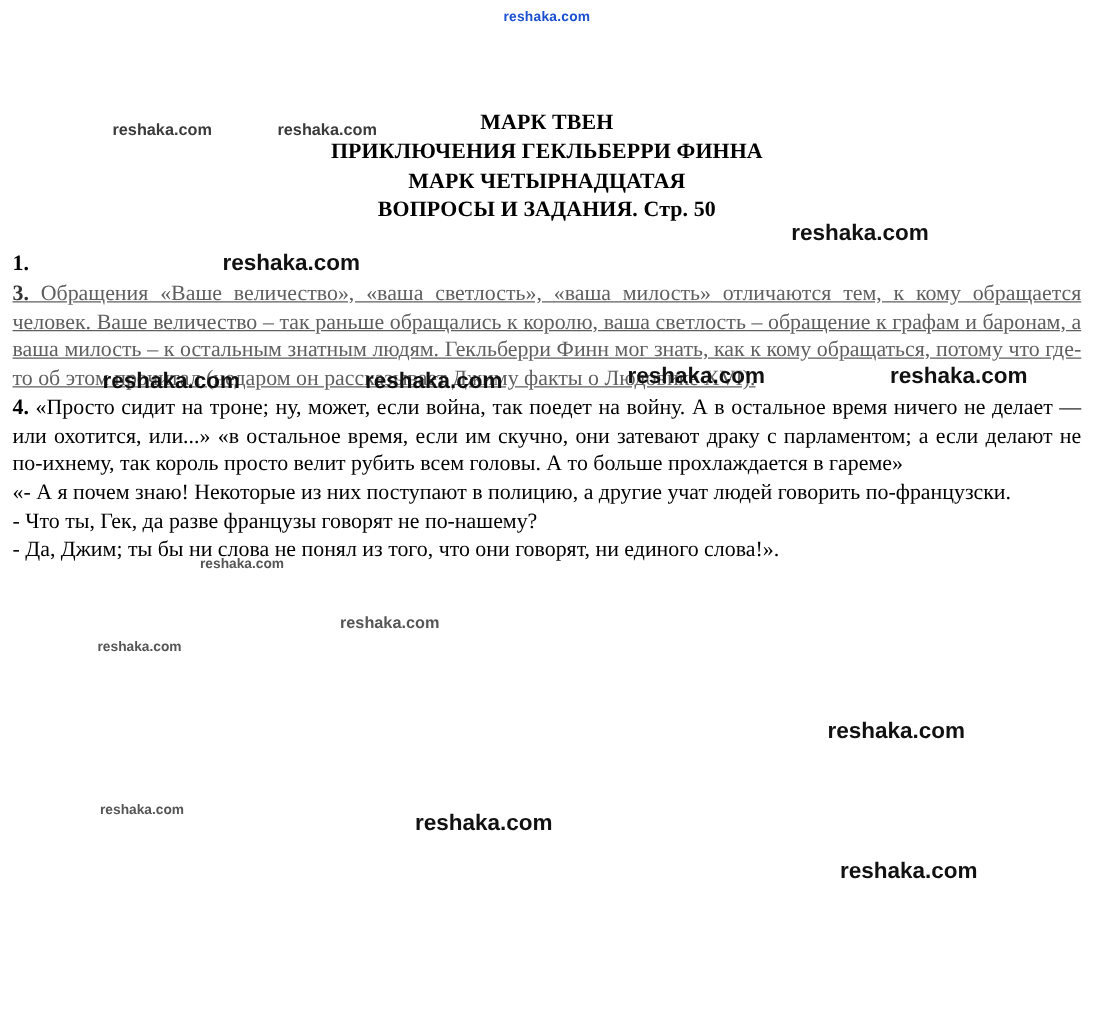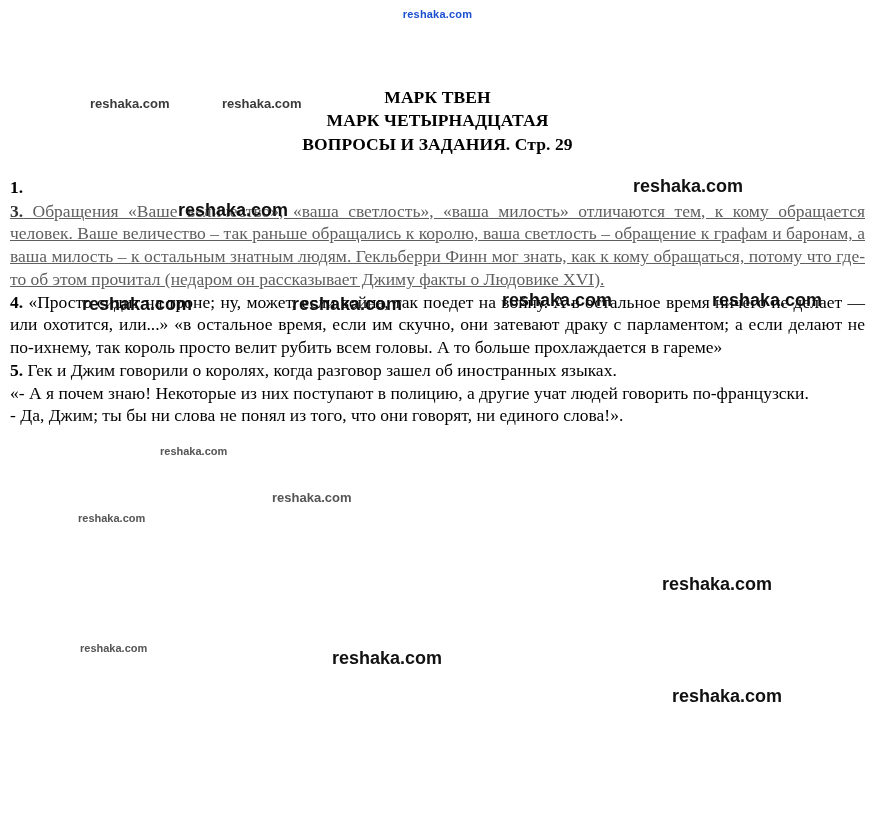--- a/index.html
+++ b/index.html
@@ -91,45 +91,44 @@
 </style>
 </head>
 <body>
 
 <div class="top-wm">reshaka.com</div>
 
 <div class="page">
 
   <div class="title-block">
     <span class="line">МАРК ТВЕН</span>
+    <span class="line">ПРИКЛЮЧЕНИЯ ГЕКЛЬБЕРРИ ФИННА</span>
     <span class="line">МАРК ЧЕТЫРНАДЦАТАЯ</span>
-    <span class="line"><span class="page-ref">ВОПРОСЫ И ЗАДАНИЯ. Стр. 29</span></span>
+    <span class="line"><span class="page-ref">ВОПРОСЫ И ЗАДАНИЯ. Стр. 50</span></span>
   </div>
 
   <div class="body-text">
 
     <p class="para q-first">
       <span class="num">1.</span>
     </p>
 
 
 
     <p class="para p3">
       <span class="num">3.</span><span> Обращения «Ваше величество», «ваша светлость», «ваша милость» отличаются тем, к кому обращается человек. Ваше величество – так раньше обращались к королю, ваша светлость – обращение к графам и баронам, а ваша милость – к остальным знатным людям. Гекльберри Финн мог знать, как к кому обращаться, потому что где-то об этом прочитал (недаром он рассказывает Джиму факты о Людовике XVI).</span>
     </p>
 
     <p class="para p4">
       <span class="num">4.</span><span> «Просто сидит на троне; ну, может, если война, так поедет на войну. А в остальное время ничего не делает — или охотится, или...» «в остальное время, если им скучно, они затевают драку с парламентом; а если делают не по-ихнему, так король просто велит рубить всем головы. А то больше прохлаждается в гареме»</span>
     </p>
 
-    <p class="para p5">
-      <span class="num">5.</span><span> Гек и Джим говорили о королях, когда разговор зашел об иностранных языках.</span>
-    </p>
 
     <p class="para d1">«- А я почем знаю! Некоторые из них поступают в полицию, а другие учат людей говорить по-французски.</p>
+    <p class="para d2">- Что ты, Гек, да разве французы говорят не по-нашему?</p>
     <p class="para d3">- Да, Джим; ты бы ни слова не понял из того, что они говорят, ни единого слова!».</p>
 
   </div>
 </div>
 
 <div id="wm-layer">
     <div class="wm gray" style="left: 90px; top: 96px; font-size: 13px;">reshaka.com</div>
     <div class="wm gray" style="left: 222px; top: 96px; font-size: 13px;">reshaka.com</div>
     <div class="wm dark" style="left: 633px; top: 176px; font-size: 18px;">reshaka.com</div>
     <div class="wm dark" style="left: 178px; top: 200px; font-size: 18px;">reshaka.com</div>

